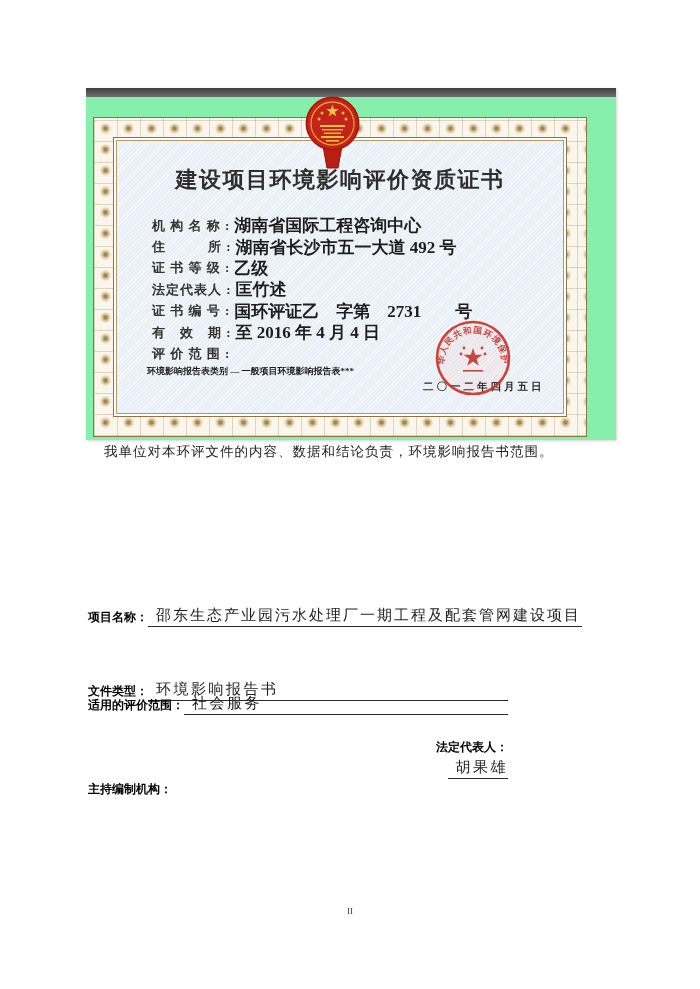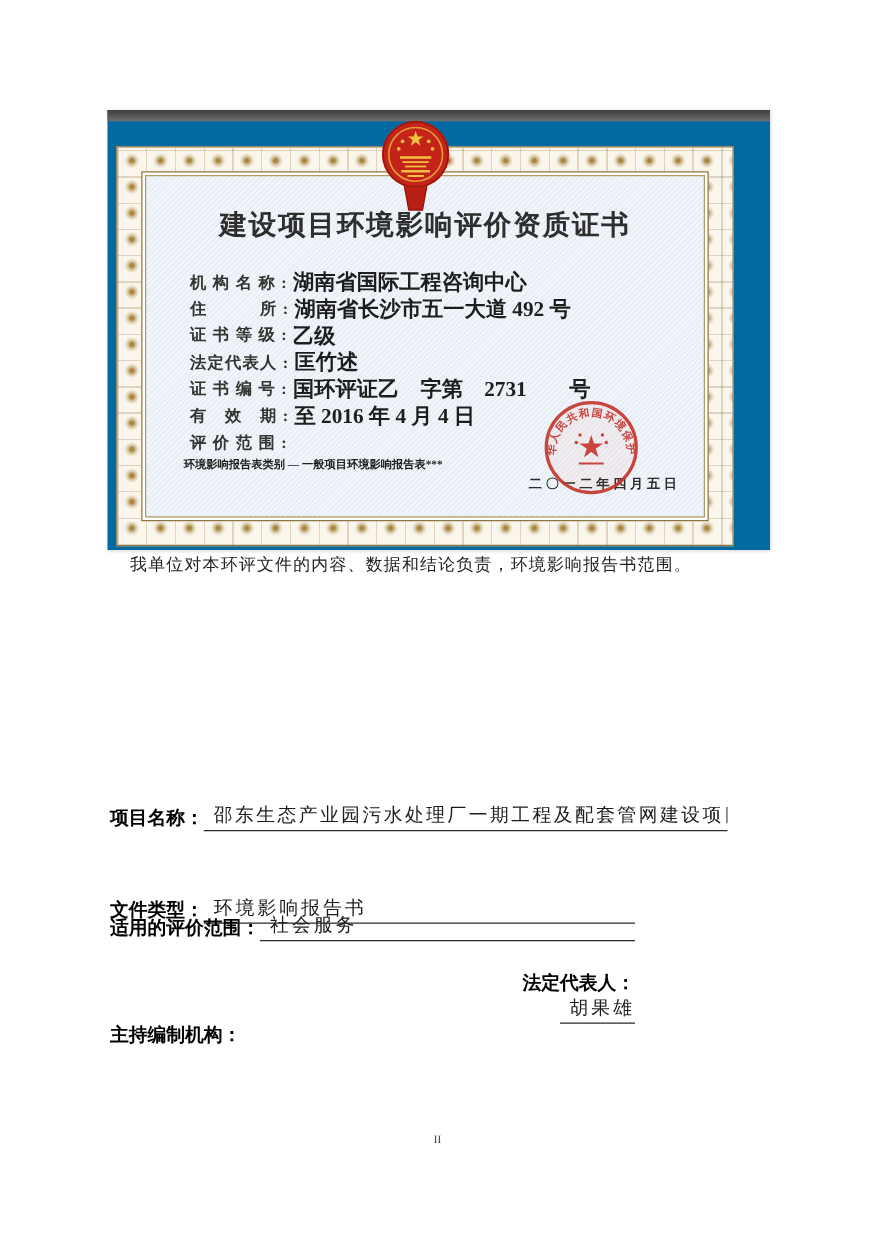--- a/index.html
+++ b/index.html
@@ -2,21 +2,21 @@
 <html><head>
 <meta charset="utf-8">
 <style>
   * { margin:0; padding:0; box-sizing:border-box; }
   html,body { width:700px; height:989px; background:#ffffff; font-family:"Liberation Serif","DejaVu Serif",serif; }
   .page { position:relative; width:700px; height:989px; background:#ffffff; overflow:hidden; }
 
   
   .scan {
     position:absolute; left:86px; top:88px; width:530px; height:352px;
-    background:#0369a1;
+    background:#86efac;
     box-shadow:1px 1px 3px rgba(0,0,0,0.18);
   }
   .scan-strip {
     position:absolute; left:0; top:0; width:530px; height:9px;
     background:linear-gradient(#3e3e3e,#6f6f6f);
   }
   .frame {
     position:absolute; left:7px; top:29px; width:494px; height:320px;
     border:1px solid #8d7443;
     background-color:#faf6ec;
@@ -59,22 +59,22 @@
   
   .statement {
     position:absolute; left:104px; top:443px; width:480px;
     font-size:13.5px; color:#222; letter-spacing:1px;
   }
 
   
   .form-row { position:absolute; left:88px; display:flex; align-items:flex-end; }
   .form-label {
     font-family:"Liberation Sans","DejaVu Sans",sans-serif;
-    font-weight:bold; font-size:15px; color:#000; white-space:nowrap;
-    line-height:20px; flex:none;margin-top:40px;
+    font-weight:bold; font-size:12px; color:#000; white-space:nowrap;
+    line-height:20px; flex:none;
   }
   .form-value {
     flex:1; border-bottom:1.5px solid #2a2a2a;
     font-size:15px; color:#1c1c1c; letter-spacing:2.5px;
     padding:0 0 1px 8px; white-space:nowrap; line-height:20px; overflow:hidden;
   }
   .row-w-long { width:494px; }
   .row-w-std  { width:420px; }
 
   .pagenum {

